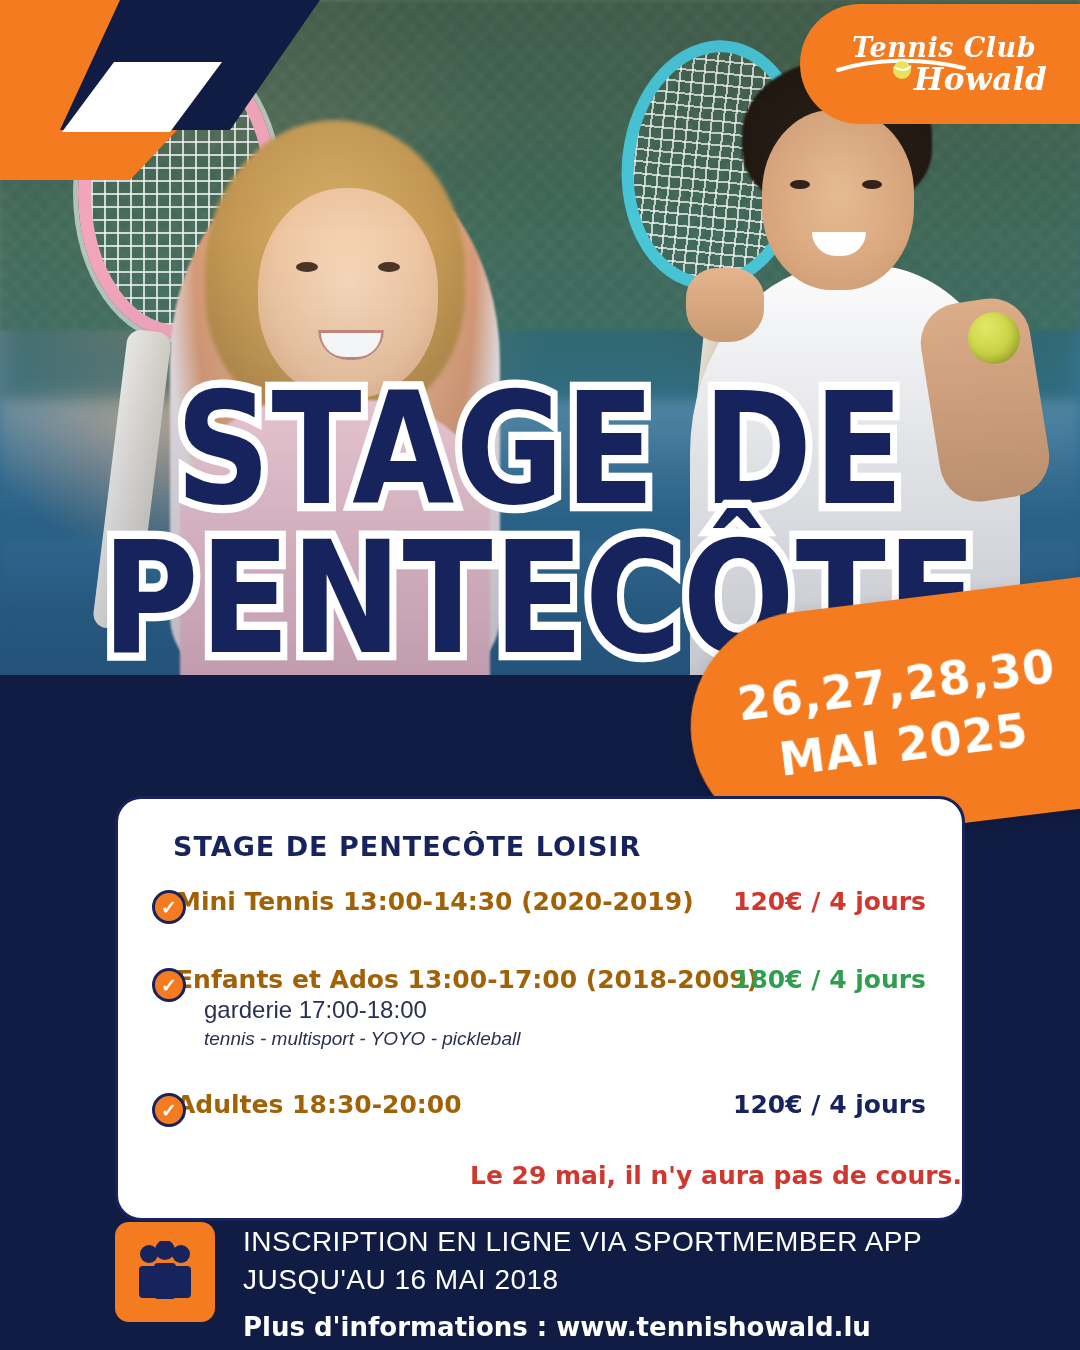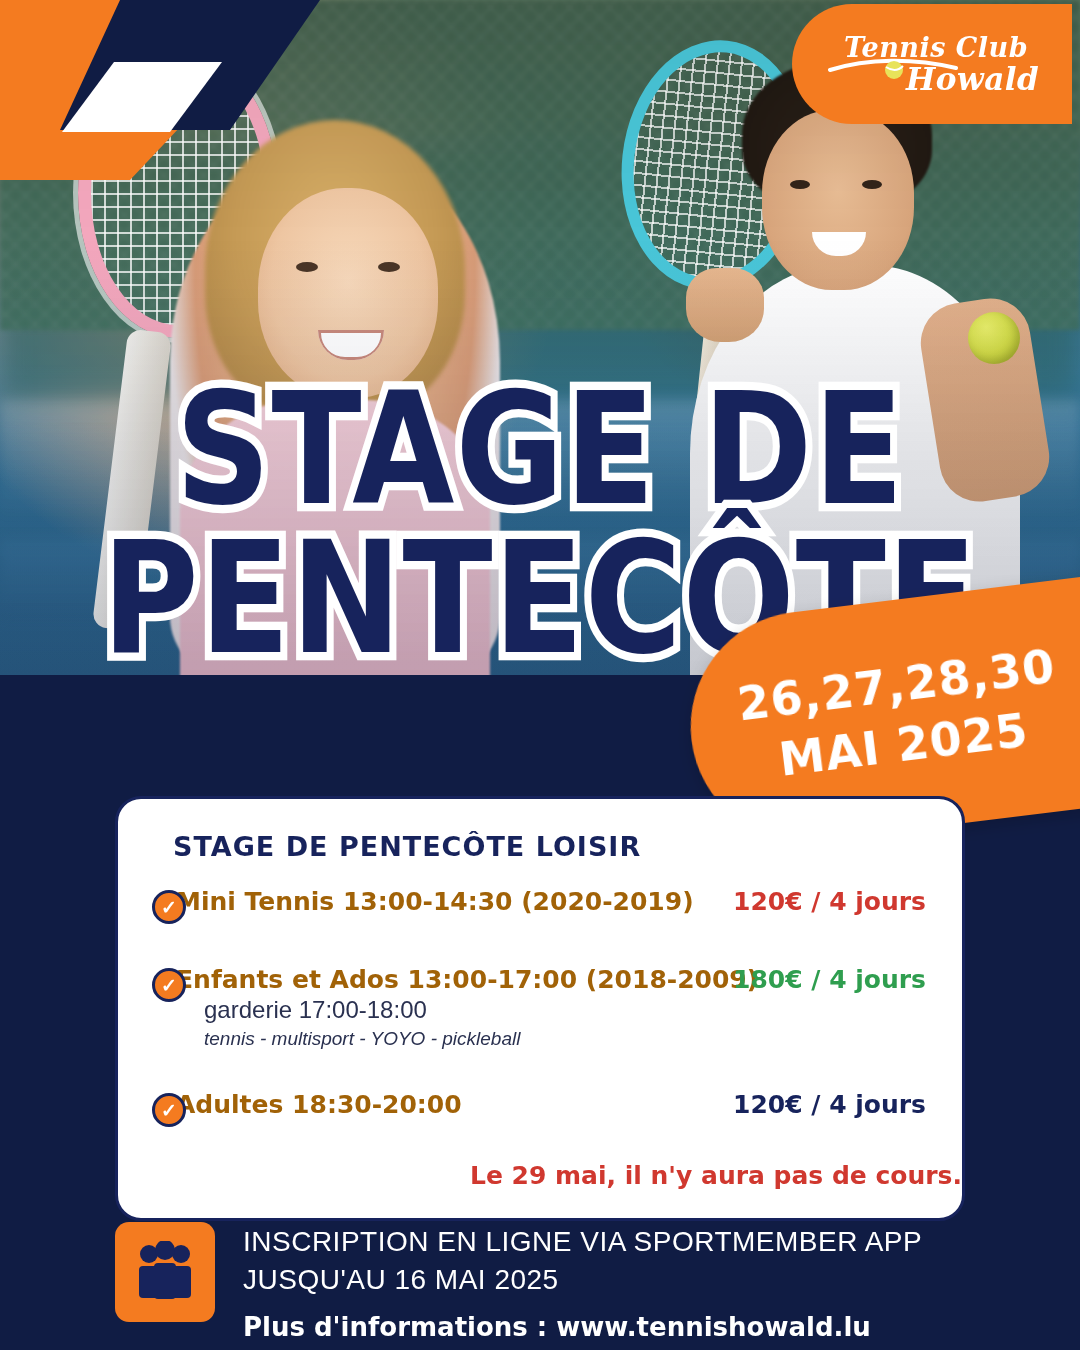--- a/index.html
+++ b/index.html
@@ -158,21 +158,21 @@
     clip-path:polygon(60px 0, 260px 0, 170px 130px, 0 130px);
   }
   .corner-white {
     position:absolute; left:62px; top:62px; width:160px; height:70px;
     background:#ffffff;
     clip-path:polygon(52px 0, 160px 0, 108px 70px, 0 70px);
   }
 
   
   .logo-badge {
-    position:absolute; right:8px; top:4px; width:280px; height:120px;
+    position:absolute; right:0; top:4px; width:280px; height:120px;
     background:#f47b20; border-radius:60px 0 0 60px;
     display:flex; flex-direction:column; justify-content:center; padding-left:34px;
   }
   .logo-line1 {
     font-family:"DejaVu Serif", serif; font-style:italic; font-weight:bold;
     color:#ffffff; font-size:27px; letter-spacing:.5px; margin-left:18px;
   }
   .logo-line2 {
     font-family:"DejaVu Serif", serif; font-style:italic; font-weight:bold;
     color:#ffffff; font-size:31px; letter-spacing:.5px; margin-left:80px; margin-top:-2px;
@@ -357,17 +357,17 @@
       <circle cx="20" cy="13" r="9" fill="#17235c"></circle>
       <rect x="10" y="25" width="20" height="32" rx="4" fill="#17235c"></rect>
       <circle cx="52" cy="13" r="9" fill="#17235c"></circle>
       <rect x="42" y="25" width="20" height="32" rx="4" fill="#17235c"></rect>
       <circle cx="36" cy="9" r="10" fill="#17235c"></circle>
       <rect x="25" y="22" width="22" height="36" rx="4" fill="#17235c"></rect>
     </svg>
   </div>
   <div class="footer-text">
     <div class="f1">INSCRIPTION EN LIGNE VIA SPORTMEMBER APP</div>
-    <div class="f2">JUSQU'AU 16 MAI 2025</div>
+    <div class="f2">JUSQU'AU 16 MAI 2018</div>
     <div class="f3">Plus d'informations : www.tennishowald.lu</div>
   </div>
 
 </div>
 
 </body></html>

